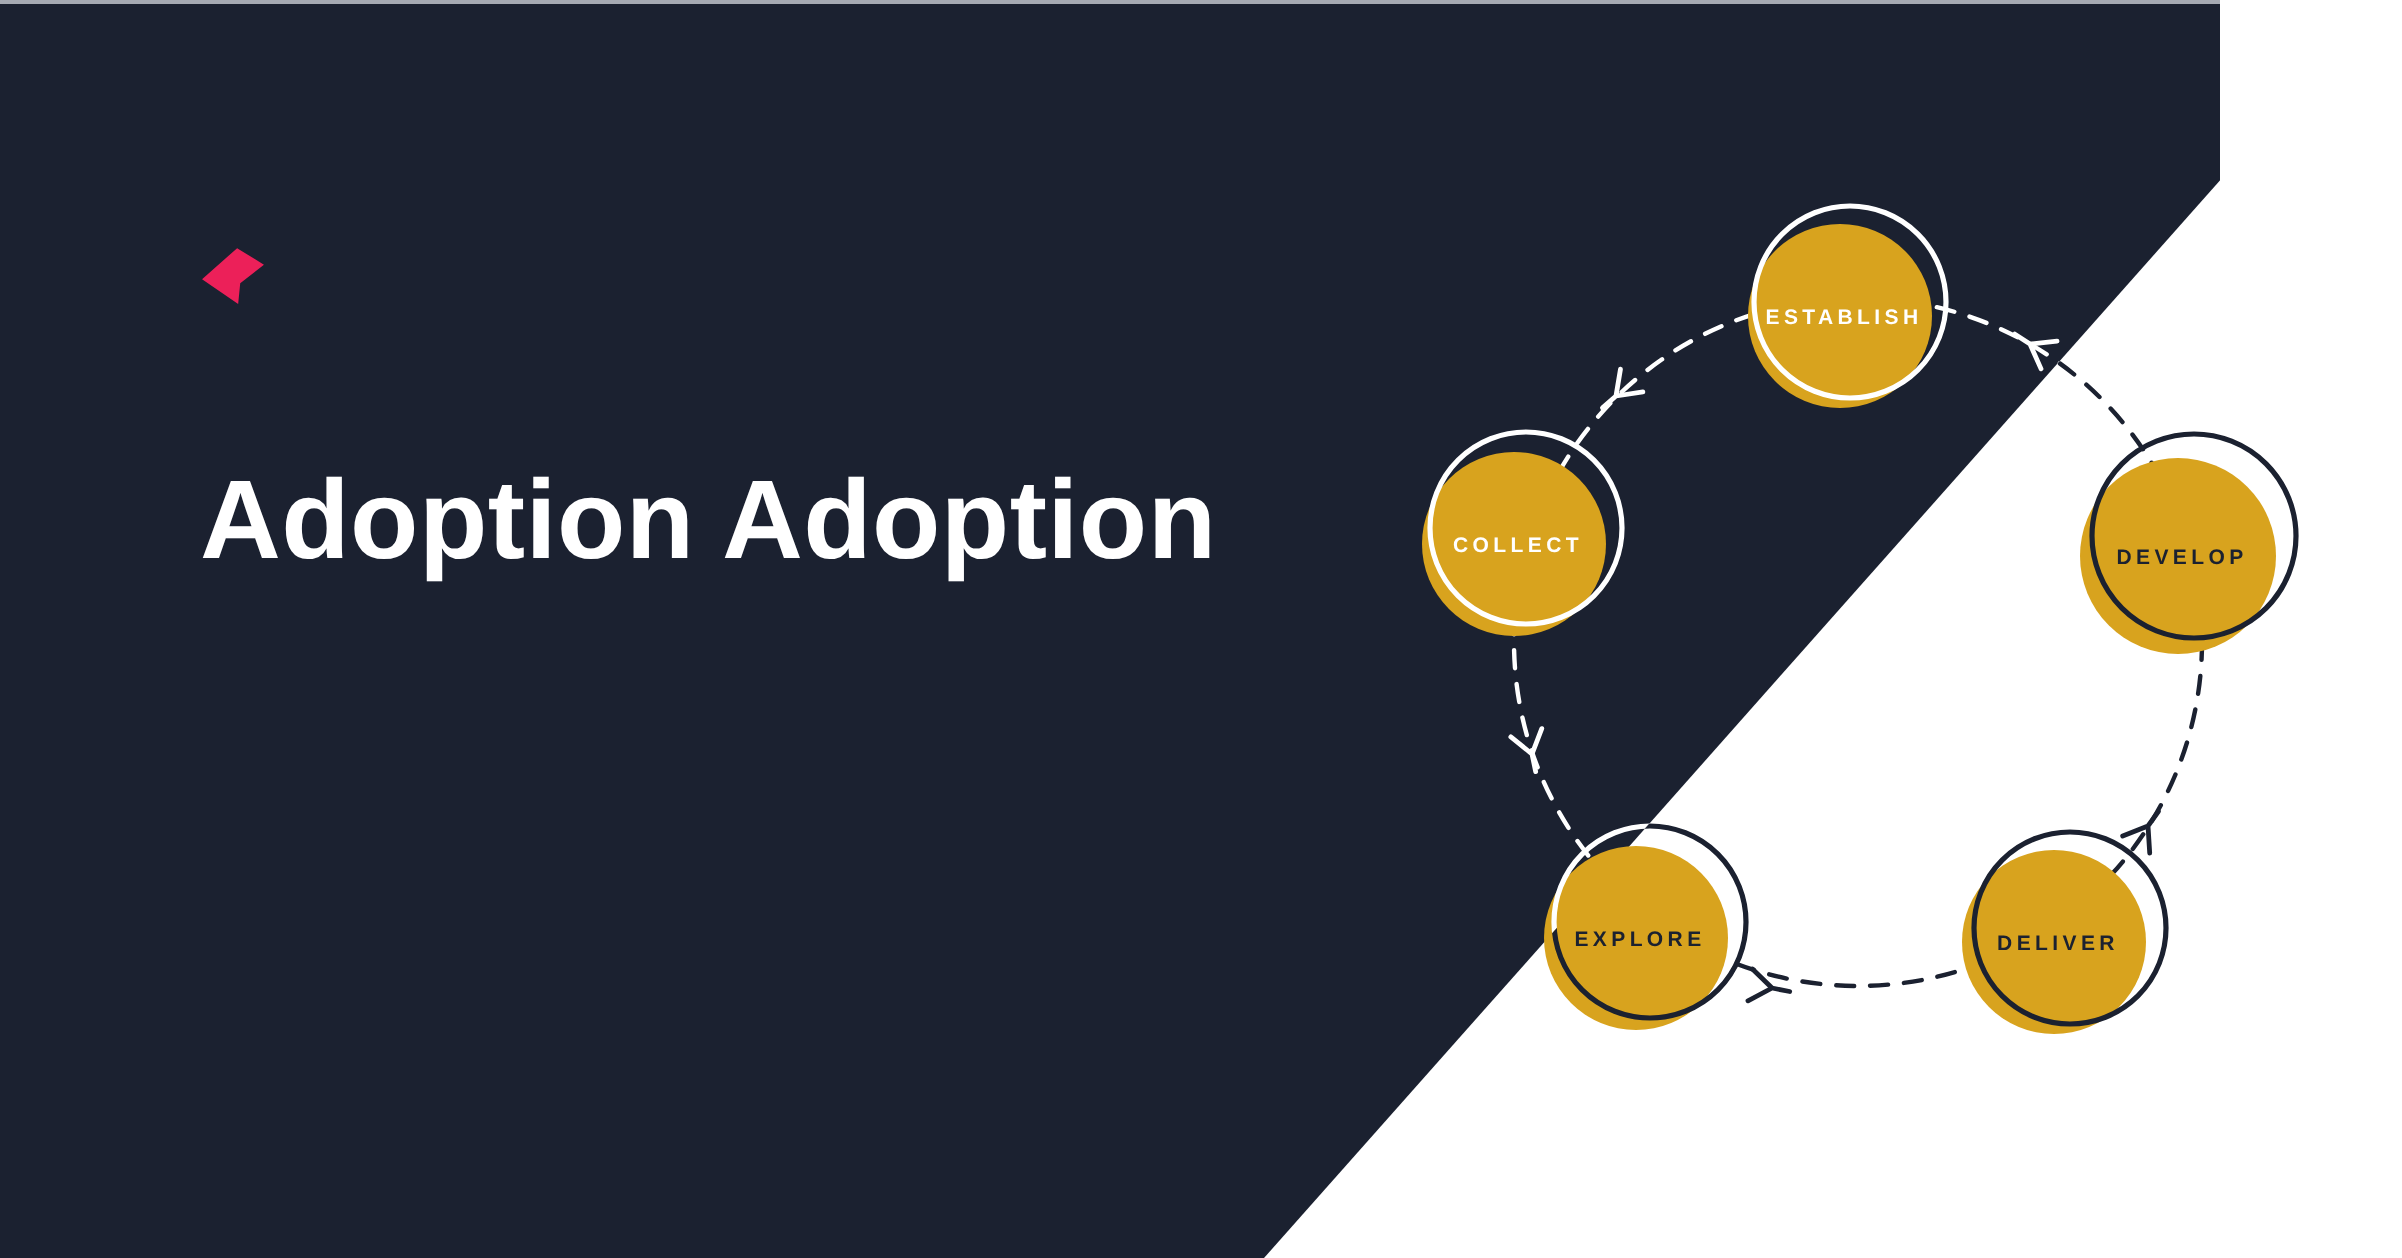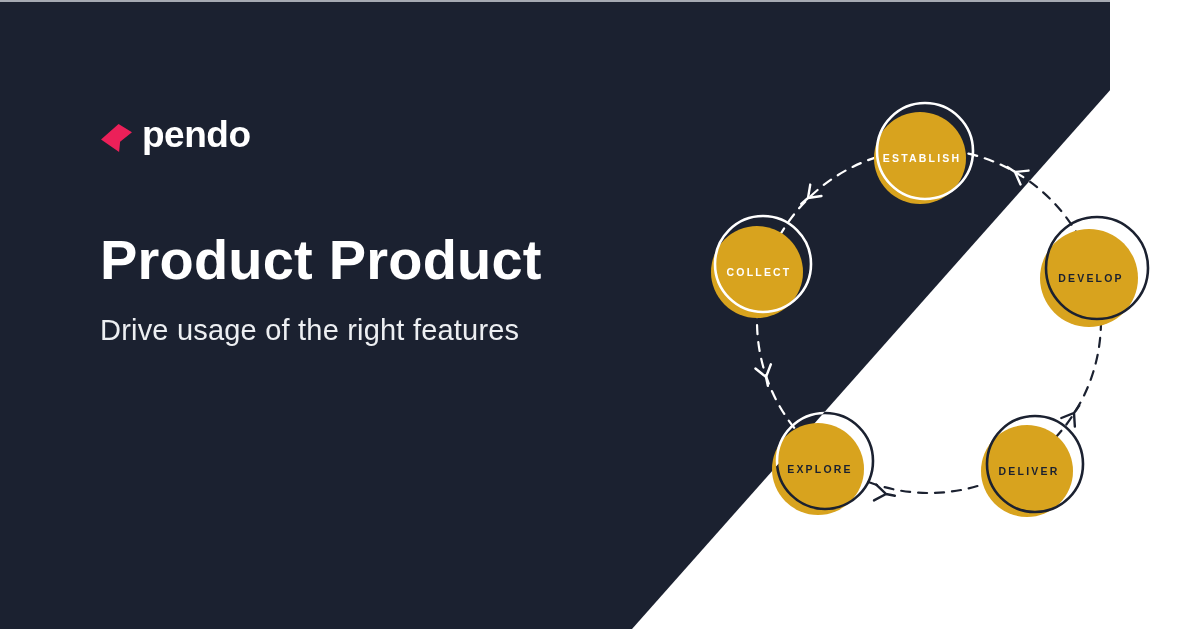--- a/index.html
+++ b/index.html
@@ -111,23 +111,21 @@
     <text class="node-label" x="1029" y="475" fill="#1B2130">DELIVER</text>
     <text class="node-label" x="1091" y="282" fill="#1B2130">DEVELOP</text>
   </svg>
 
   <div class="left-content">
 
     <div class="logo-row">
       <svg class="logo-mark" viewBox="0 0 32 30">
         <path d="M1,17 L18,2 L31,10 L19.5,19 L18.5,29 Z" fill="#EC2059"></path>
       </svg>
-      <span class="logo-text">pendo</span>
     </div>
 
     <h1 class="headline">
-      <span style="display:block">Product Product</span>
+      <span style="display:block">Adoption Adoption</span>
     </h1>
 
-    <div class="subtitle">Drive usage of the right features</div>
   </div>
 
 </div>
 
 </body></html>

